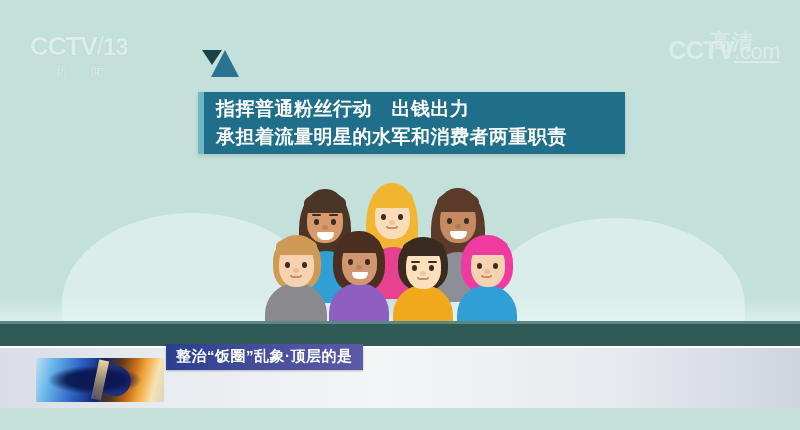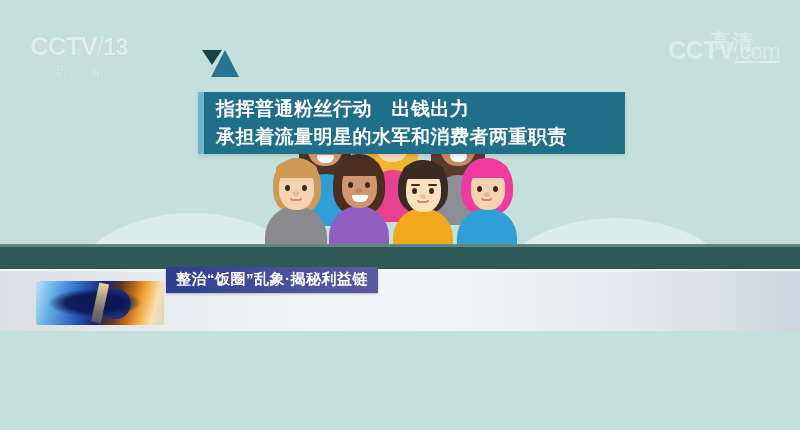--- a/index.html
+++ b/index.html
@@ -4,21 +4,21 @@
 <style>
   * { margin:0; padding:0; box-sizing:border-box; }
   html, body {
     width:800px; height:430px;
     font-family:"Liberation Sans","DejaVu Sans",sans-serif;
     overflow:hidden; background:#c3e0da;
   }
 
   #screen {
     position:relative;
-    width:800px; height:331px;
+    width:800px; height:408px;
     overflow:hidden;
     background:#c3e0da;
   }
 
   
   .scene {
     position:absolute; left:0; top:0; width:800px; height:430px;
     background:#c3e0da;
   }
   .cloud-left, .cloud-right {
@@ -320,15 +320,15 @@
     <div class="accent"></div>
     <div class="lines">
       <div>指挥普通粉丝行动　出钱出力</div>
       <div>承担着流量明星的水军和消费者两重职责</div>
     </div>
   </div>
 
   <div class="lower-third">
     <div class="lt-swirl"></div>
   </div>
-  <div class="lt-tag">整治“饭圈”乱象·揭秘利益链</div>
+  <div class="lt-tag">整治“饭圈”乱象·顶层的是</div>
 
 </div>
 
 </body></html>

